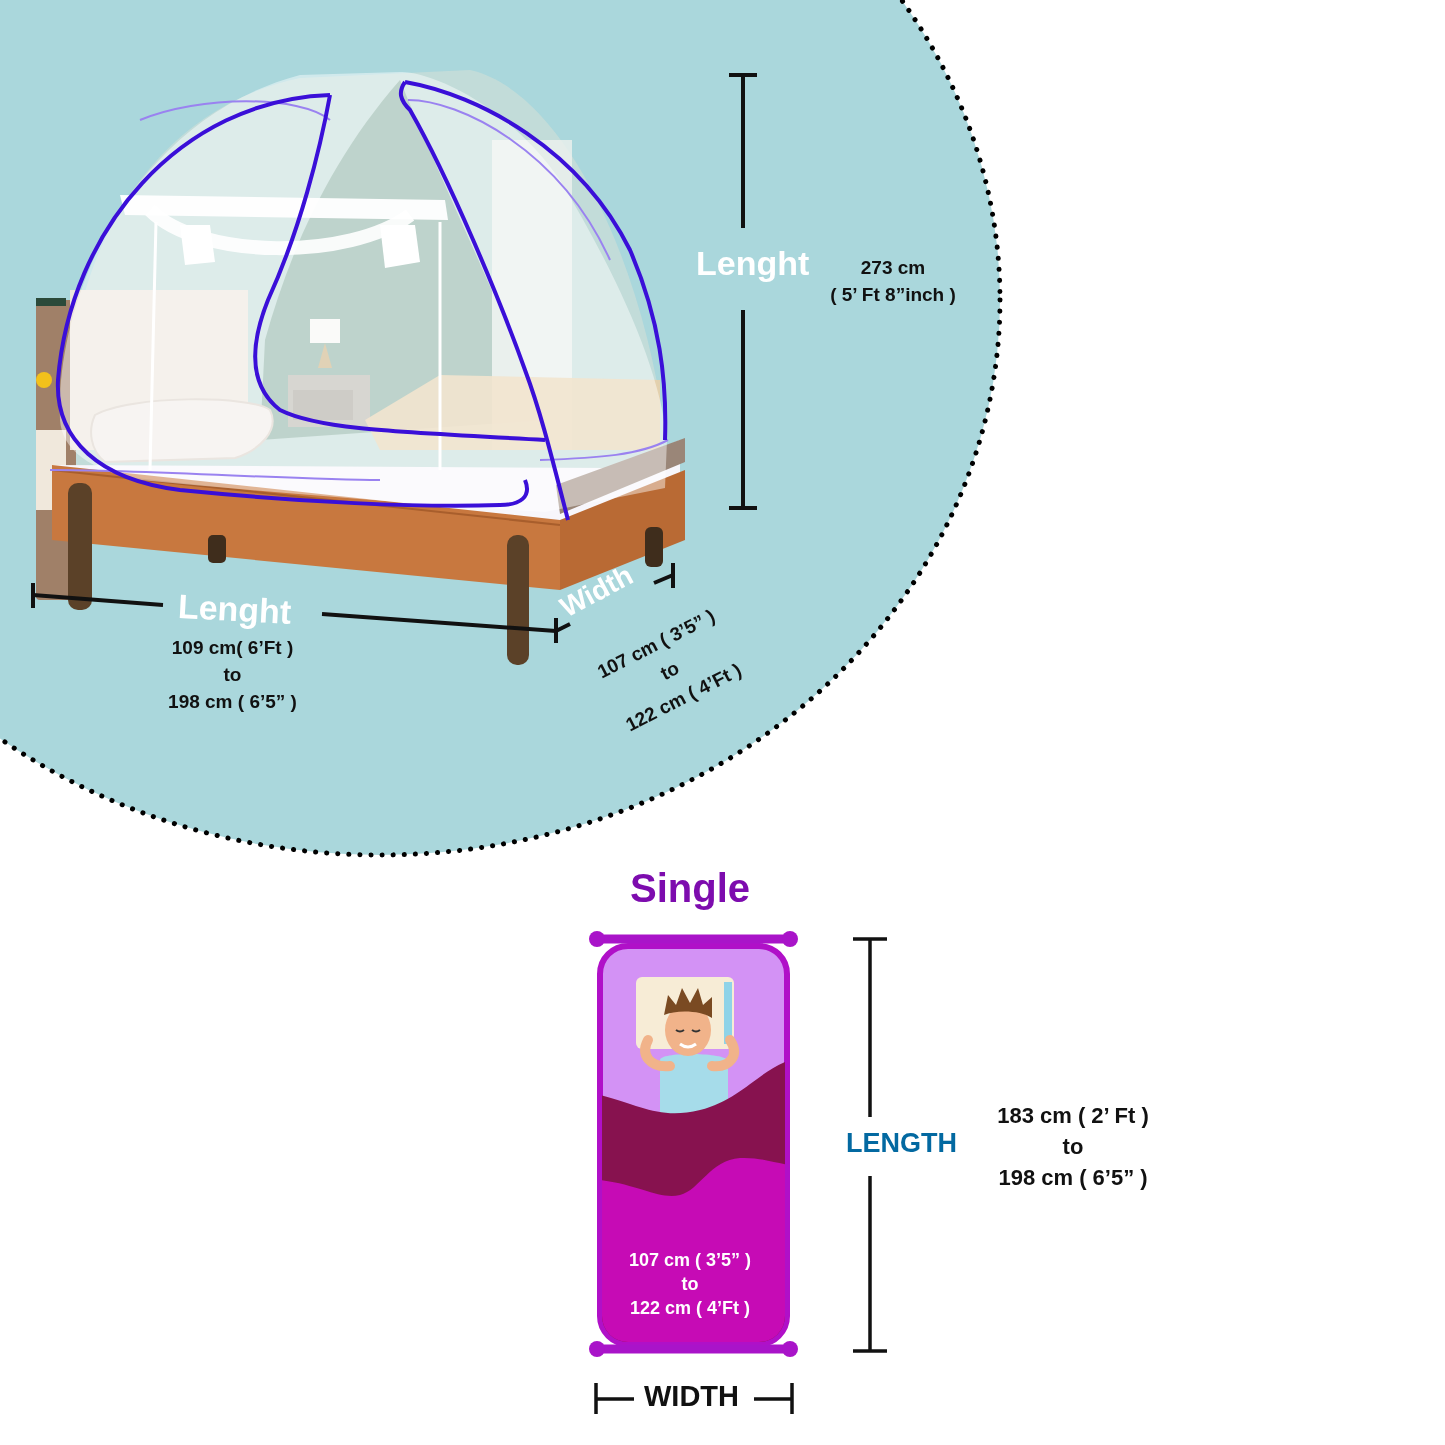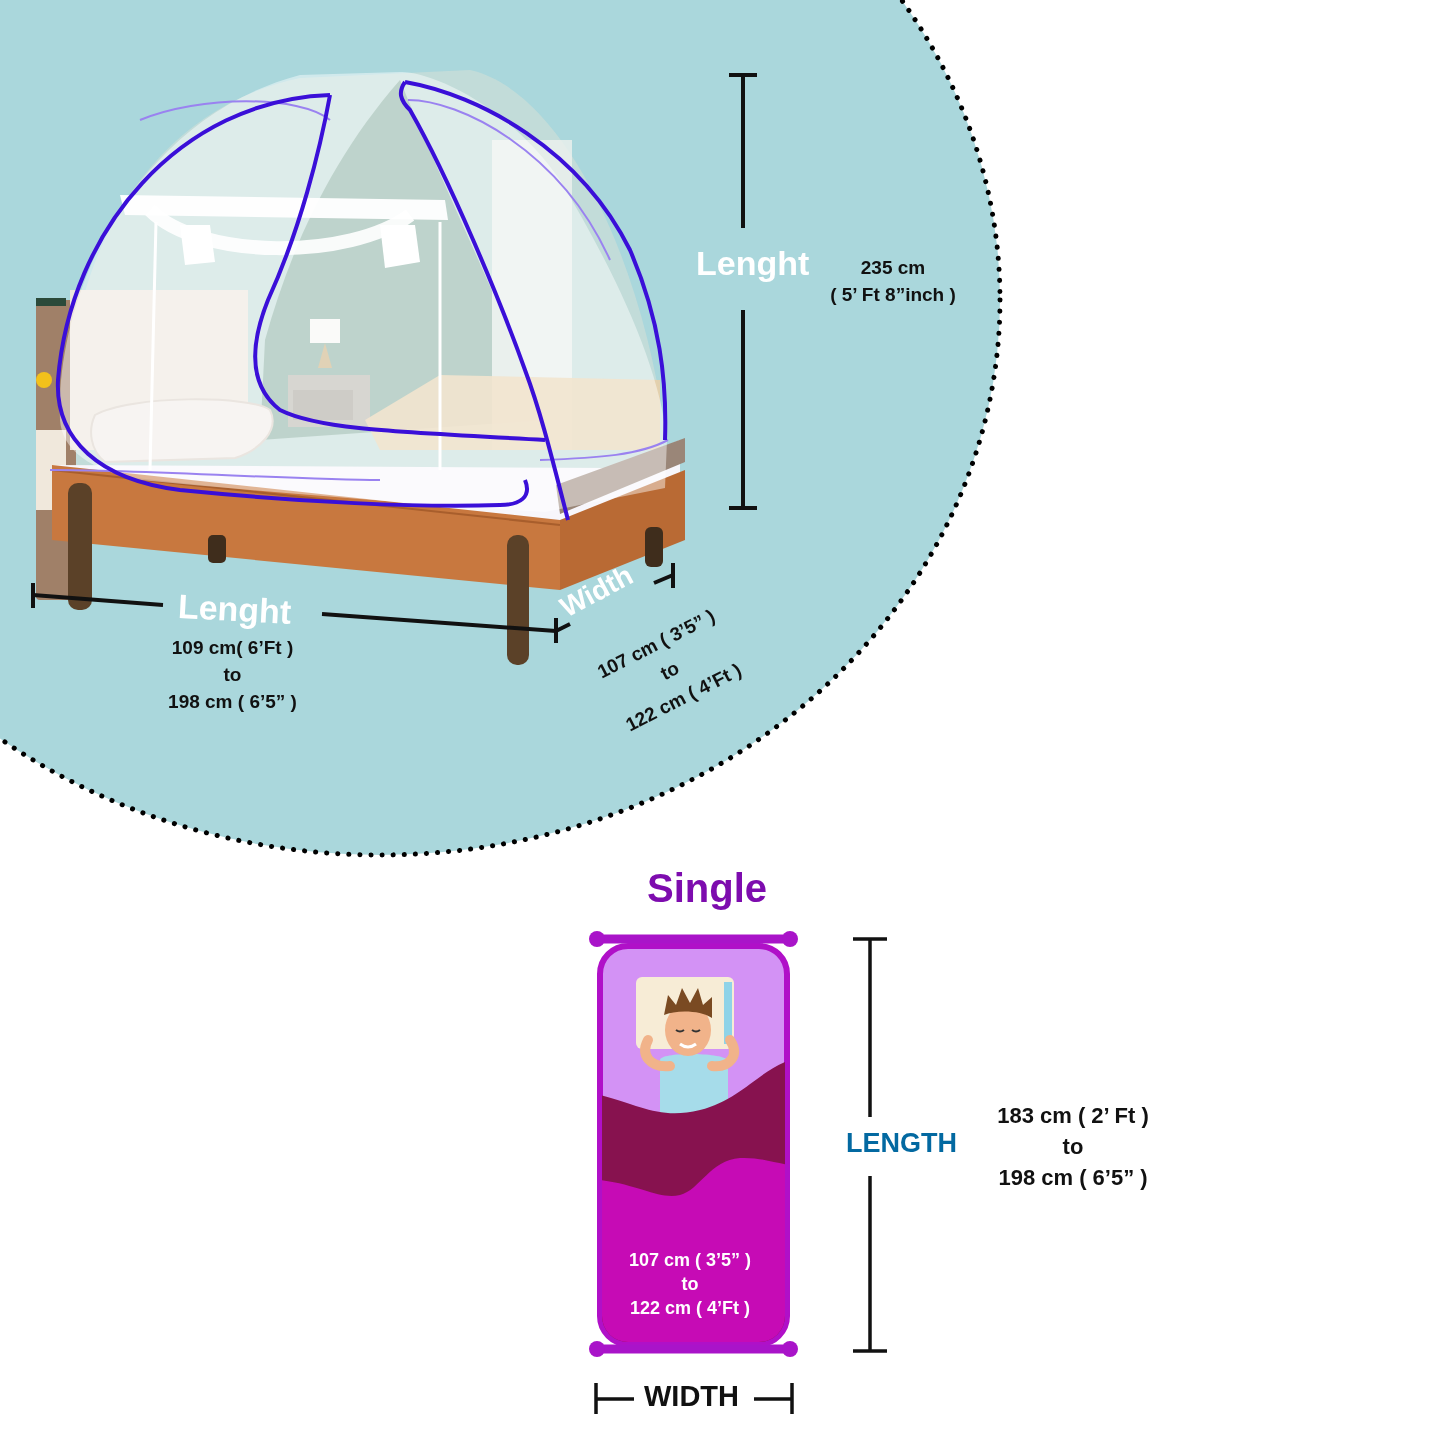--- a/index.html
+++ b/index.html
@@ -9,21 +9,21 @@
   .txt { position: absolute; font-family: "Liberation Sans", sans-serif; font-weight: bold; white-space: nowrap; }
   .white-lbl { color: #ffffff; font-size: 34px; }
   .dim { color: #111111; font-size: 19px; text-align: center; line-height: 27px; }
   .dim div { display: block; }
   #height-label { left: 696px; top: 244px; }
   #height-dims { left: 818px; top: 254px; width: 150px; }
   #length-label { left: 178px; top: 590px; transform: rotate(3deg); }
   #length-dims { left: 150px; top: 634px; width: 165px; }
   #width-label { left: 570px; top: 592px; font-size: 28px; transform: rotate(-28deg); transform-origin: left bottom; }
   #width-dims { left: 570px; top: 626px; width: 200px; transform: rotate(-27deg); transform-origin: center; line-height: 30px; }
-  #single-title { left: 647px; top: 866px; font-size: 40px; color: #7d0cae; }
+  #single-title { left: 630px; top: 866px; font-size: 40px; color: #7d0cae; }
   #single-width-dims { left: 600px; top: 1248px; width: 180px; color: #ffffff; font-size: 18px; line-height: 24px; }
   #length-caption { left: 846px; top: 1128px; font-size: 27px; color: #0369a1; }
   #length-dims2 { left: 978px; top: 1100px; width: 190px; font-size: 22px; line-height: 31px; }
   #width-caption { left: 644px; top: 1380px; font-size: 29px; color: #111; }
 </style>
 </head>
 <body>
 
 <svg class="layer" width="1445" height="1445" viewBox="0 0 1445 1445">
   <ellipse cx="380" cy="300" rx="620" ry="555" fill="#aad7dc" stroke="#000" stroke-width="5" stroke-dasharray="0.1 11" stroke-linecap="round"></ellipse>
@@ -108,21 +108,21 @@
 
   <g stroke="#111" stroke-width="4">
     <line x1="556" y1="631" x2="570" y2="624"></line>
     <line x1="654" y1="583" x2="673" y2="575"></line>
     <line x1="673" y1="563" x2="673" y2="588"></line>
   </g>
 </svg>
 
 <div class="txt white-lbl" id="height-label">Lenght</div>
 <div class="txt dim" id="height-dims">
-  <div>235 cm</div>
+  <div>273 cm</div>
   <div>( 5’ Ft 8”inch )</div>
 </div>
 
 <div class="txt white-lbl" id="length-label">Lenght</div>
 <div class="txt dim" id="length-dims">
   <div>109 cm( 6’Ft )</div>
   <div>to</div>
   <div>198 cm ( 6’5” )</div>
 </div>
 

